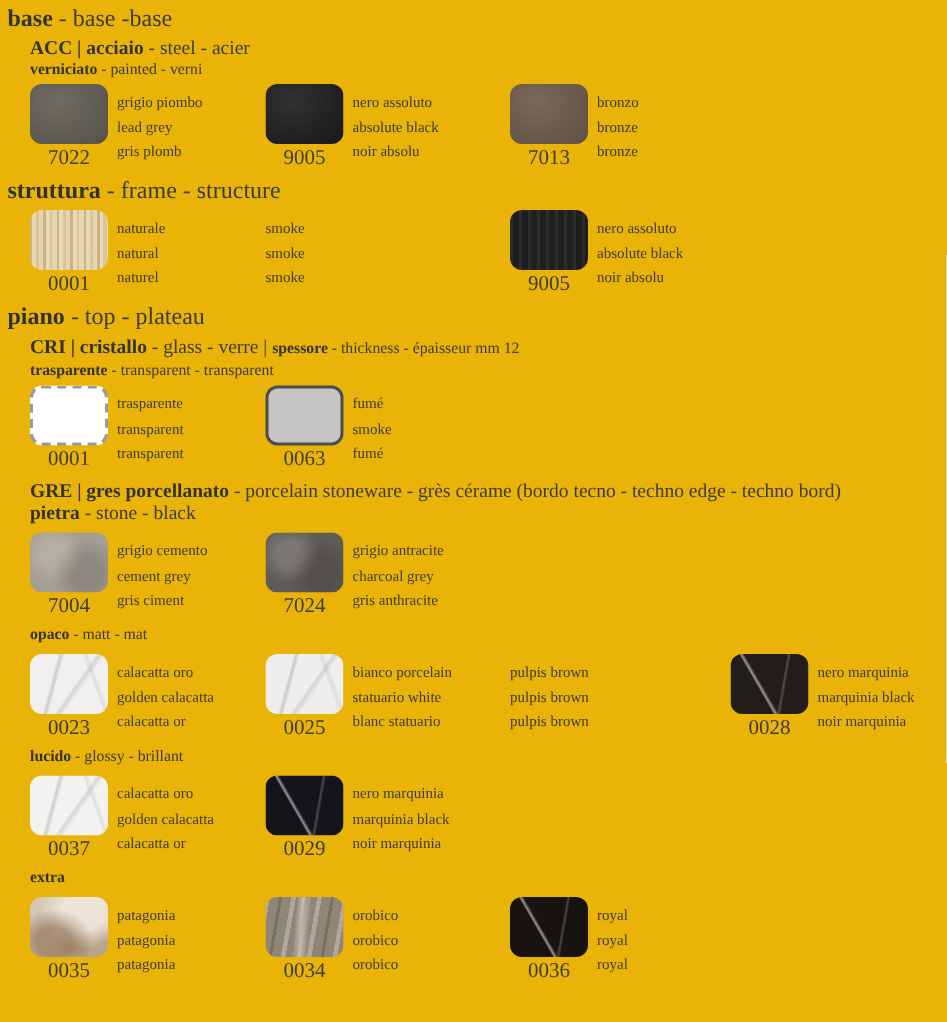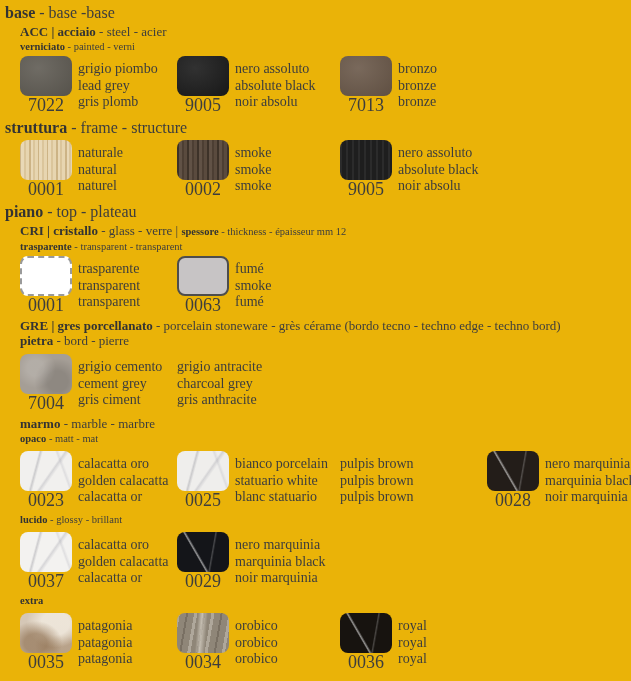--- a/index.html
+++ b/index.html
@@ -19,22 +19,22 @@
   .row {
     display:grid; grid-template-columns:157px 163px 147px auto;
     padding-left:20px; margin:3px 0 5px;
   }
   .row.mt { margin-top:6px; }
   .cell { display:flex; gap:6px; align-items:flex-start; }
   .swl { width:52px; flex:0 0 52px; }
   .swatch {
     width:52px; height:40px; border-radius:8px; background-color:#ccc;
   }
-  .code { font-size:18px; line-height:15px; text-align:center; margin-top:2px; color:#3d3d3d; }
-  .names { font-size:14px; line-height:16.5px; padding-top:5px; white-space:nowrap; }
+  .code { font-size:14px; line-height:15px; text-align:center; margin-top:2px; color:#3d3d3d; }
+  .names { font-size:10px; line-height:16.5px; padding-top:5px; white-space:nowrap; }
   
   .tx-plain { background-image: radial-gradient(ellipse at 35% 30%, rgba(255,255,255,0.10), rgba(0,0,0,0.10)); }
   .tx-wood-light { background-image:
       repeating-linear-gradient(90deg, rgba(150,112,52,0.32) 0 1.5px, rgba(255,255,255,0.12) 1.5px 4px,
         rgba(150,112,52,0.14) 4px 6px, rgba(255,255,255,0.05) 6px 9px); }
   .tx-wood-dark { background-image:
       repeating-linear-gradient(90deg, rgba(0,0,0,0.30) 0 2px, rgba(255,255,255,0.06) 2px 5px,
         rgba(0,0,0,0.12) 5px 7px, rgba(255,255,255,0.02) 7px 10px); }
   .tx-wood-black { background-image:
       repeating-linear-gradient(90deg, rgba(255,255,255,0.06) 0 2px, rgba(0,0,0,0) 2px 6px); }
@@ -110,24 +110,20 @@
           <div class="swatch tx-wood-light" style="background-color: rgb(230, 211, 172);"></div>
       <div class="code">0001</div>
         </div>
       <div class="names">
           <div>naturale</div>
           <div>natural</div>
           <div>naturel</div>
         </div>
     </div>
     <div class="cell">
-      <div class="swl">
-          <div class="swatch tx-wood-dark" style="background-color: rgb(87, 71, 58);"></div>
-      <div class="code">0002</div>
-        </div>
       <div class="names">
           <div>smoke</div>
           <div>smoke</div>
           <div>smoke</div>
         </div>
     </div>
     <div class="cell">
       <div class="swl">
           <div class="swatch tx-wood-black" style="background-color: rgb(30, 30, 30);"></div>
       <div class="code">9005</div>
@@ -162,43 +158,46 @@
         </div>
       <div class="names">
           <div>fumé</div>
           <div>smoke</div>
           <div>fumé</div>
         </div>
     </div>
   </div>
 
   <div class="t2"><span class="b">GRE | gres porcellanato</span><span> - porcelain stoneware - grès cérame (bordo tecno - techno edge - techno bord)</span></div>
-  <div class="t2"><span class="b">pietra</span><span> - bord - pierre</span></div>
+  <div class="t2"><span class="b">pietra</span><span> - stone - black</span></div>
   <div class="row mt">
     <div class="cell">
       <div class="swl">
           <div class="swatch tx-stone" style="background-color: rgb(165, 158, 150);"></div>
       <div class="code">7004</div>
         </div>
       <div class="names">
           <div>grigio cemento</div>
           <div>cement grey</div>
           <div>gris ciment</div>
         </div>
     </div>
     <div class="cell">
+      <div class="swl">
+          <div class="swatch tx-stone" style="background-color: rgb(95, 92, 88);"></div>
+      <div class="code">7024</div>
+        </div>
       <div class="names">
           <div>grigio antracite</div>
           <div>charcoal grey</div>
           <div>gris anthracite</div>
         </div>
     </div>
   </div>
 
-  <div class="t2"><span class="b">marmo</span><span> - marble - marbre</span></div>
   <div class="t3"><span class="b">opaco</span><span> - matt - mat</span></div>
   <div class="row mt">
     <div class="cell">
       <div class="swl">
           <div class="swatch tx-marble-white" style="background-color: rgb(241, 240, 238);"></div>
       <div class="code">0023</div>
         </div>
       <div class="names">
           <div>calacatta oro</div>
           <div>golden calacatta</div>

